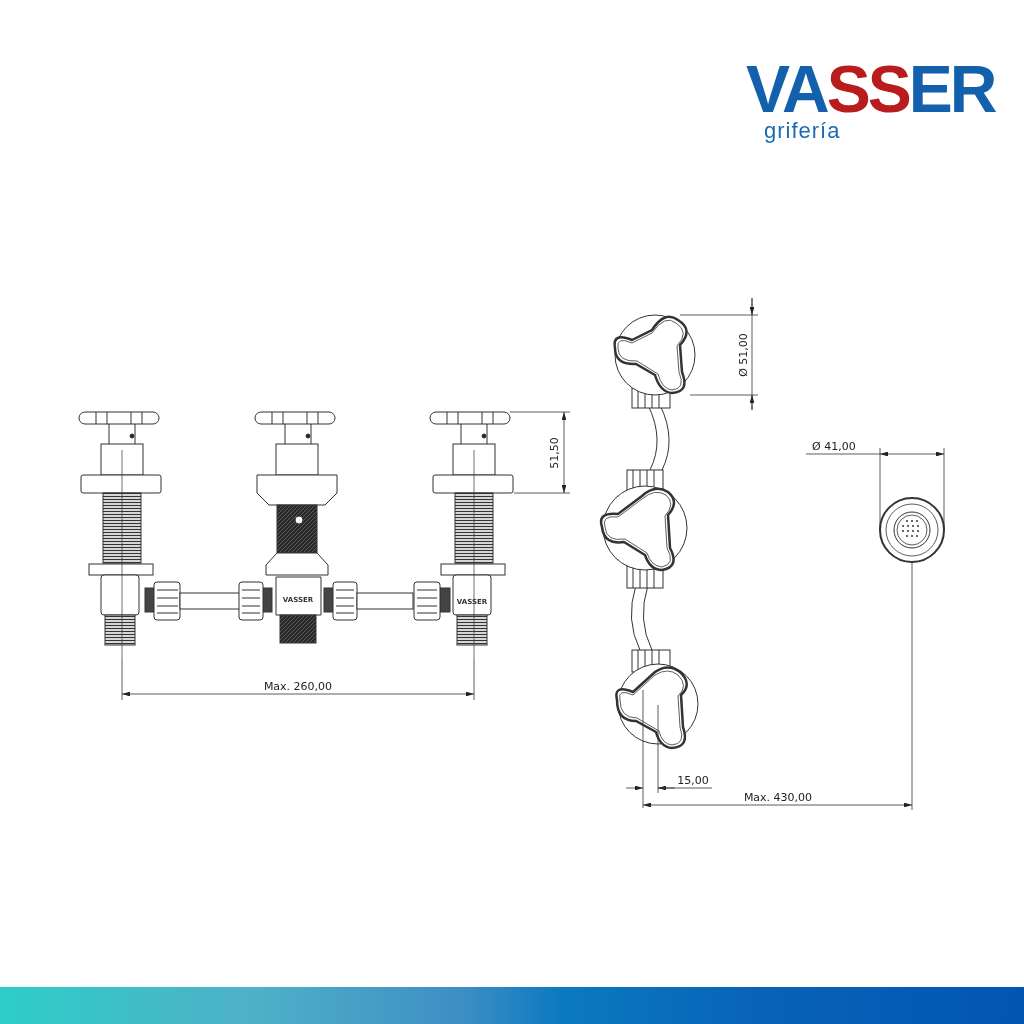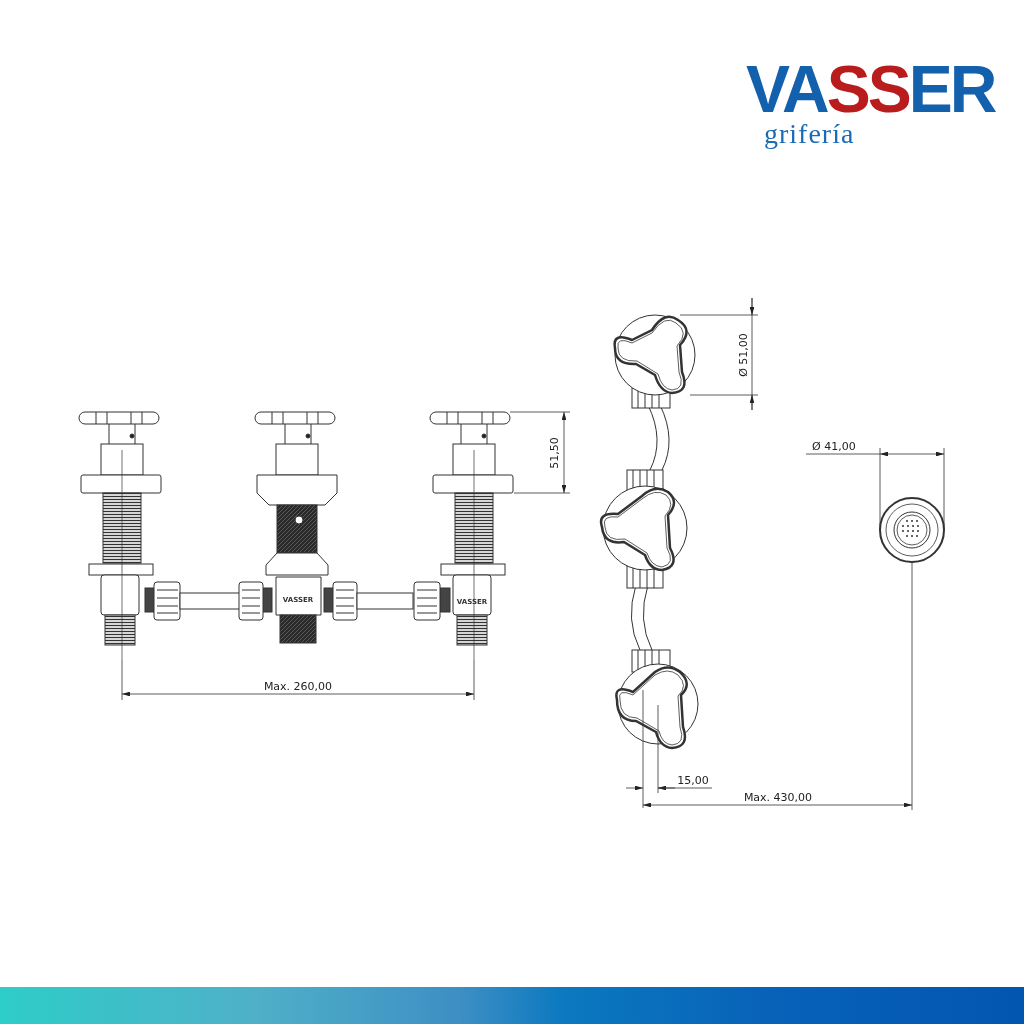--- a/index.html
+++ b/index.html
@@ -1,21 +1,21 @@
 <!DOCTYPE html>
 <html><head>
   <meta charset="utf-8">
   <style>
     html, body { margin: 0; padding: 0; background: #ffffff; }
     body { width: 1024px; height: 1024px; position: relative; overflow: hidden; font-family: "DejaVu Sans", sans-serif; }
     .logo { position: absolute; left: 746px; top: 56px; width: 230px; height: 100px; }
     .logo-main { position: absolute; left: 0; top: 0; font-family: "Liberation Sans", sans-serif; font-weight: bold; font-size: 66px; letter-spacing: -3px; line-height: 66px; }
     .logo-main .c1 { color: #1360ac; margin-top: 48px; }
     .logo-main .c2 { color: #b91c1c; }
-    .logo-sub { position: absolute; left: 18px; top: 62px; font-family: Liberation Serif, serif; font-size: 28px; letter-spacing: 1px; color: #1a6bb5; }
+    .logo-sub { position: absolute; left: 18px; top: 62px; font-family: Liberation Sans, sans-serif; font-size: 22px; letter-spacing: 1px; color: #1a6bb5; }
     .drawing { position: absolute; left: 0; top: 0; width: 1024px; height: 1024px; }
     .dim-text { font-family: "DejaVu Sans", sans-serif; font-size: 11px; fill: #222; }
     .bottom-bar { position: absolute; left: 0; top: 987px; width: 1024px; height: 37px; background: linear-gradient(to right, #2ecdc8 0%, #4fb0c8 25%, #3d8fc4 45%, #0b79c0 55%, #0862b8 75%, #0356b0 100%); }
   </style>
 </head>
 <body>
 
 <div class="logo">
   <div class="logo-main"><span class="c1">VA</span><span class="c2">SS</span><span class="c1">ER</span></div>
   <div class="logo-sub">grifería</div>

